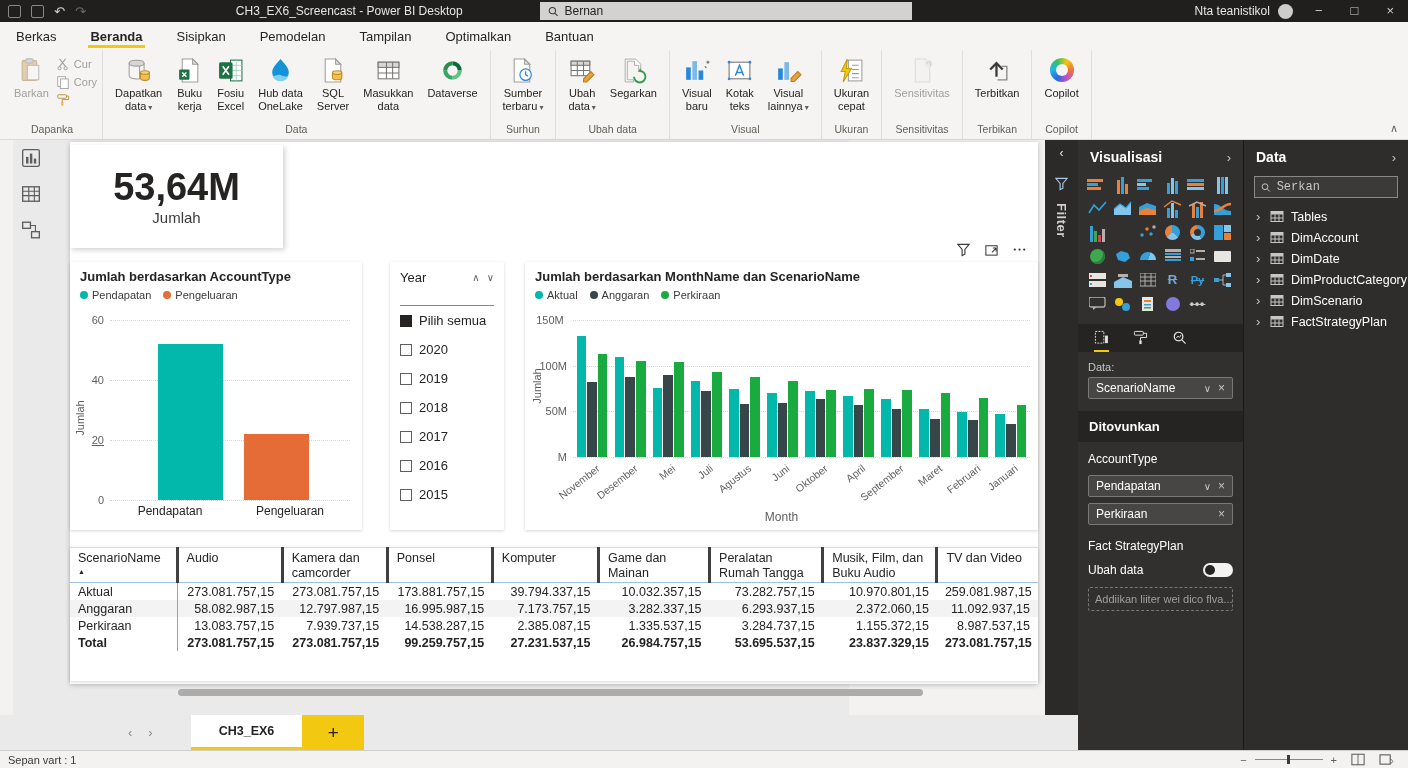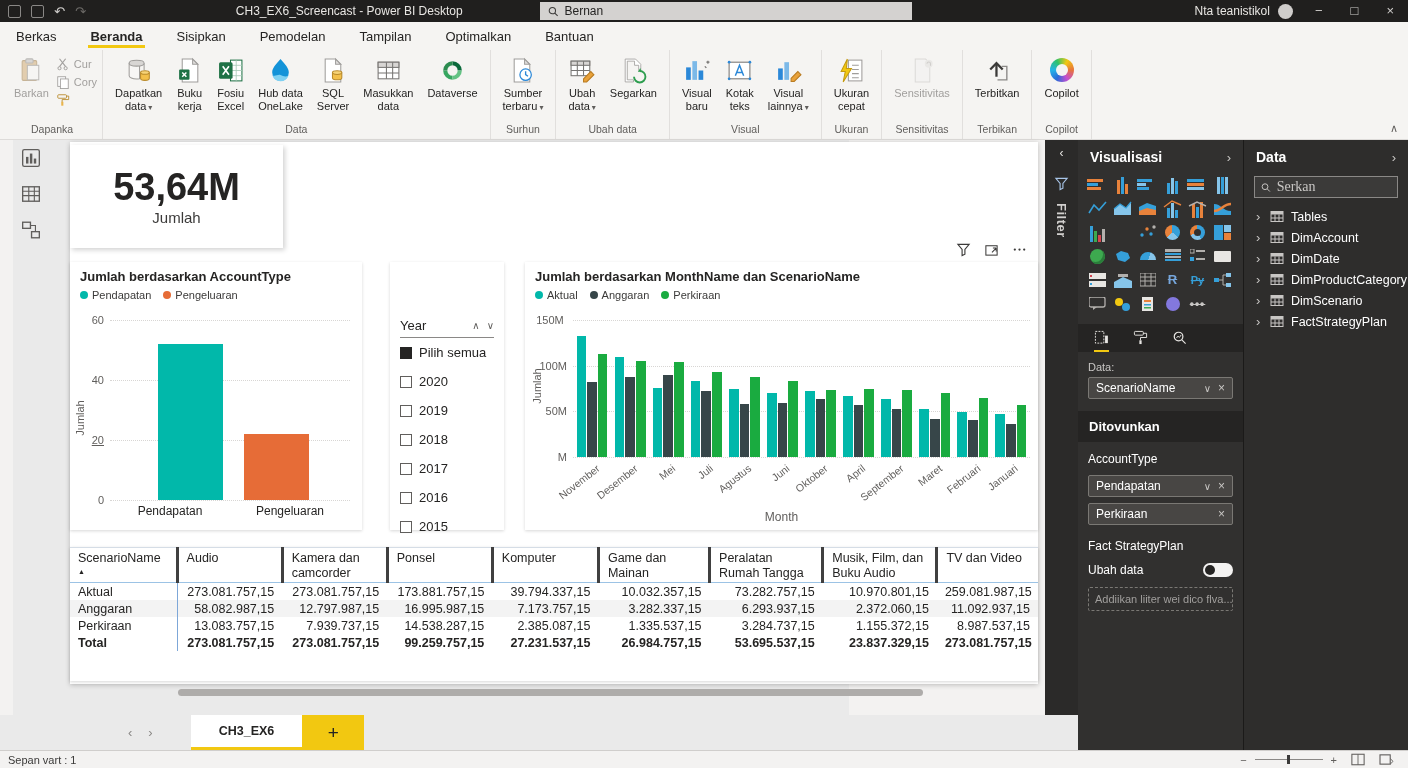--- a/index.html
+++ b/index.html
@@ -61,21 +61,21 @@
   .xrot{position:absolute;right:45%;top:5px;transform:rotate(-38deg);transform-origin:100% 0;font-size:10.5px;color:#605e5c;white-space:nowrap;}
   .xaxis-title{position:absolute;width:100%;text-align:center;font-size:12px;color:#605e5c;}
 
   
   .cardviz{left:0;top:3px;width:213px;height:103px;display:flex;flex-direction:column;align-items:center;justify-content:center;box-shadow:2px 2px 5px rgba(0,0,0,.18);}
   .card-value{font-size:38px;font-weight:600;color:#252423;line-height:40px;}
   .card-label{font-size:15px;color:#3b3a39;margin-top:2px;}
 
   
   .slicer{left:320px;top:120px;width:114px;height:268px;padding:8px 10px;}
-  .slicer-head{display:flex;align-items:center;font-size:13px;color:#252423;border-bottom:1px solid #8a8886;padding-bottom:4px;margin-top:48px;}
+  .slicer-head{display:flex;align-items:center;font-size:13px;color:#252423;border-bottom:1px solid #8a8886;padding-bottom:20px;}
   .slicer-head .sh-title{flex:1;font-weight:400;}
   .sh-chev{font-size:10px;color:#605e5c;margin-left:7px;}
   .slicer-items{margin-top:7px;display:flex;flex-direction:column;gap:14px;}
   .slicer-item{display:flex;align-items:center;gap:7px;font-size:13px;color:#252423;}
   .cbx{width:12px;height:12px;border:1.3px solid #605e5c;background:#fff;flex:0 0 auto;}
   .cbx.checked{background:#252423;border-color:#252423;}
 
   
   .tableviz{left:0;top:405px;width:968px;height:134px;overflow:hidden;}
   table.pbit{border-collapse:collapse;table-layout:fixed;width:100%;font-size:12.5px;color:#252423;}
@@ -124,21 +124,21 @@
   .fwell .wx{color:#c8c6c4;font-size:12px;margin-left:7px;}
   .drillbar{margin:12px -10px 0;background:#252423;padding:8px 11px;font-size:13px;font-weight:700;color:#fff;}
   .sec-label{margin-top:10px;font-size:12px;color:#fff;}
   .chipstack{margin-top:5px;display:flex;flex-direction:column;gap:2px;}
   .fact-label{margin-top:14px;font-size:12px;color:#fff;}
   .toggle-row{margin-top:10px;display:flex;align-items:center;justify-content:space-between;font-size:12px;color:#fff;}
   .toggle{width:30px;height:14px;border-radius:8px;background:#f3f2f1;position:relative;}
   .knob{position:absolute;left:2px;top:2px;width:10px;height:10px;border-radius:50%;background:#252423;}
   .dashedbox{margin-top:10px;border:1px dashed #7a7874;border-radius:2px;color:#a19f9d;font-size:11px;padding:5px 6px;white-space:nowrap;overflow:hidden;}
   .dp-search{margin:4px 10px 8px;height:22px;background:#3b3a39;border:1px solid #8a8886;display:flex;align-items:center;gap:6px;padding:0 6px;}
-  .dp-search input{background:transparent;border:none;outline:none;color:#c8c6c4;font-size:14px;width:100%;font-family:Liberation Serif, serif;}
+  .dp-search input{background:transparent;border:none;outline:none;color:#c8c6c4;font-size:12px;width:100%;font-family:Liberation Mono, monospace;}
   .tree{display:flex;flex-direction:column;}
   .tree-item{display:flex;align-items:center;gap:7px;height:21px;padding-left:12px;font-size:12.5px;color:#fff;}
   .ti-chev{color:#c8c6c4;font-size:13px;width:7px;}
 
   
   .page-tabs{position:absolute;left:0;top:575px;width:1078px;height:35px;background:#eaeaea;display:flex;align-items:stretch;}
   .tab-arrows{margin-left:128px;display:flex;gap:16px;align-items:center;color:#8a8886;font-size:13px;}
   .report-tab{margin-left:38px;background:#fff;padding:0 28px;display:flex;align-items:center;font-size:12.5px;font-weight:700;color:#252423;border-bottom:3px solid #f2c811;}
   .new-page-btn{width:62px;background:#f2c811;display:flex;align-items:center;justify-content:center;font-size:19px;color:#252423;}
   .statusbar{position:absolute;left:0;top:750px;width:1408px;height:18px;background:#f3f2f1;border-top:1px solid #d0cecc;display:flex;align-items:center;font-size:11px;color:#3b3a39;padding:0 8px;}

